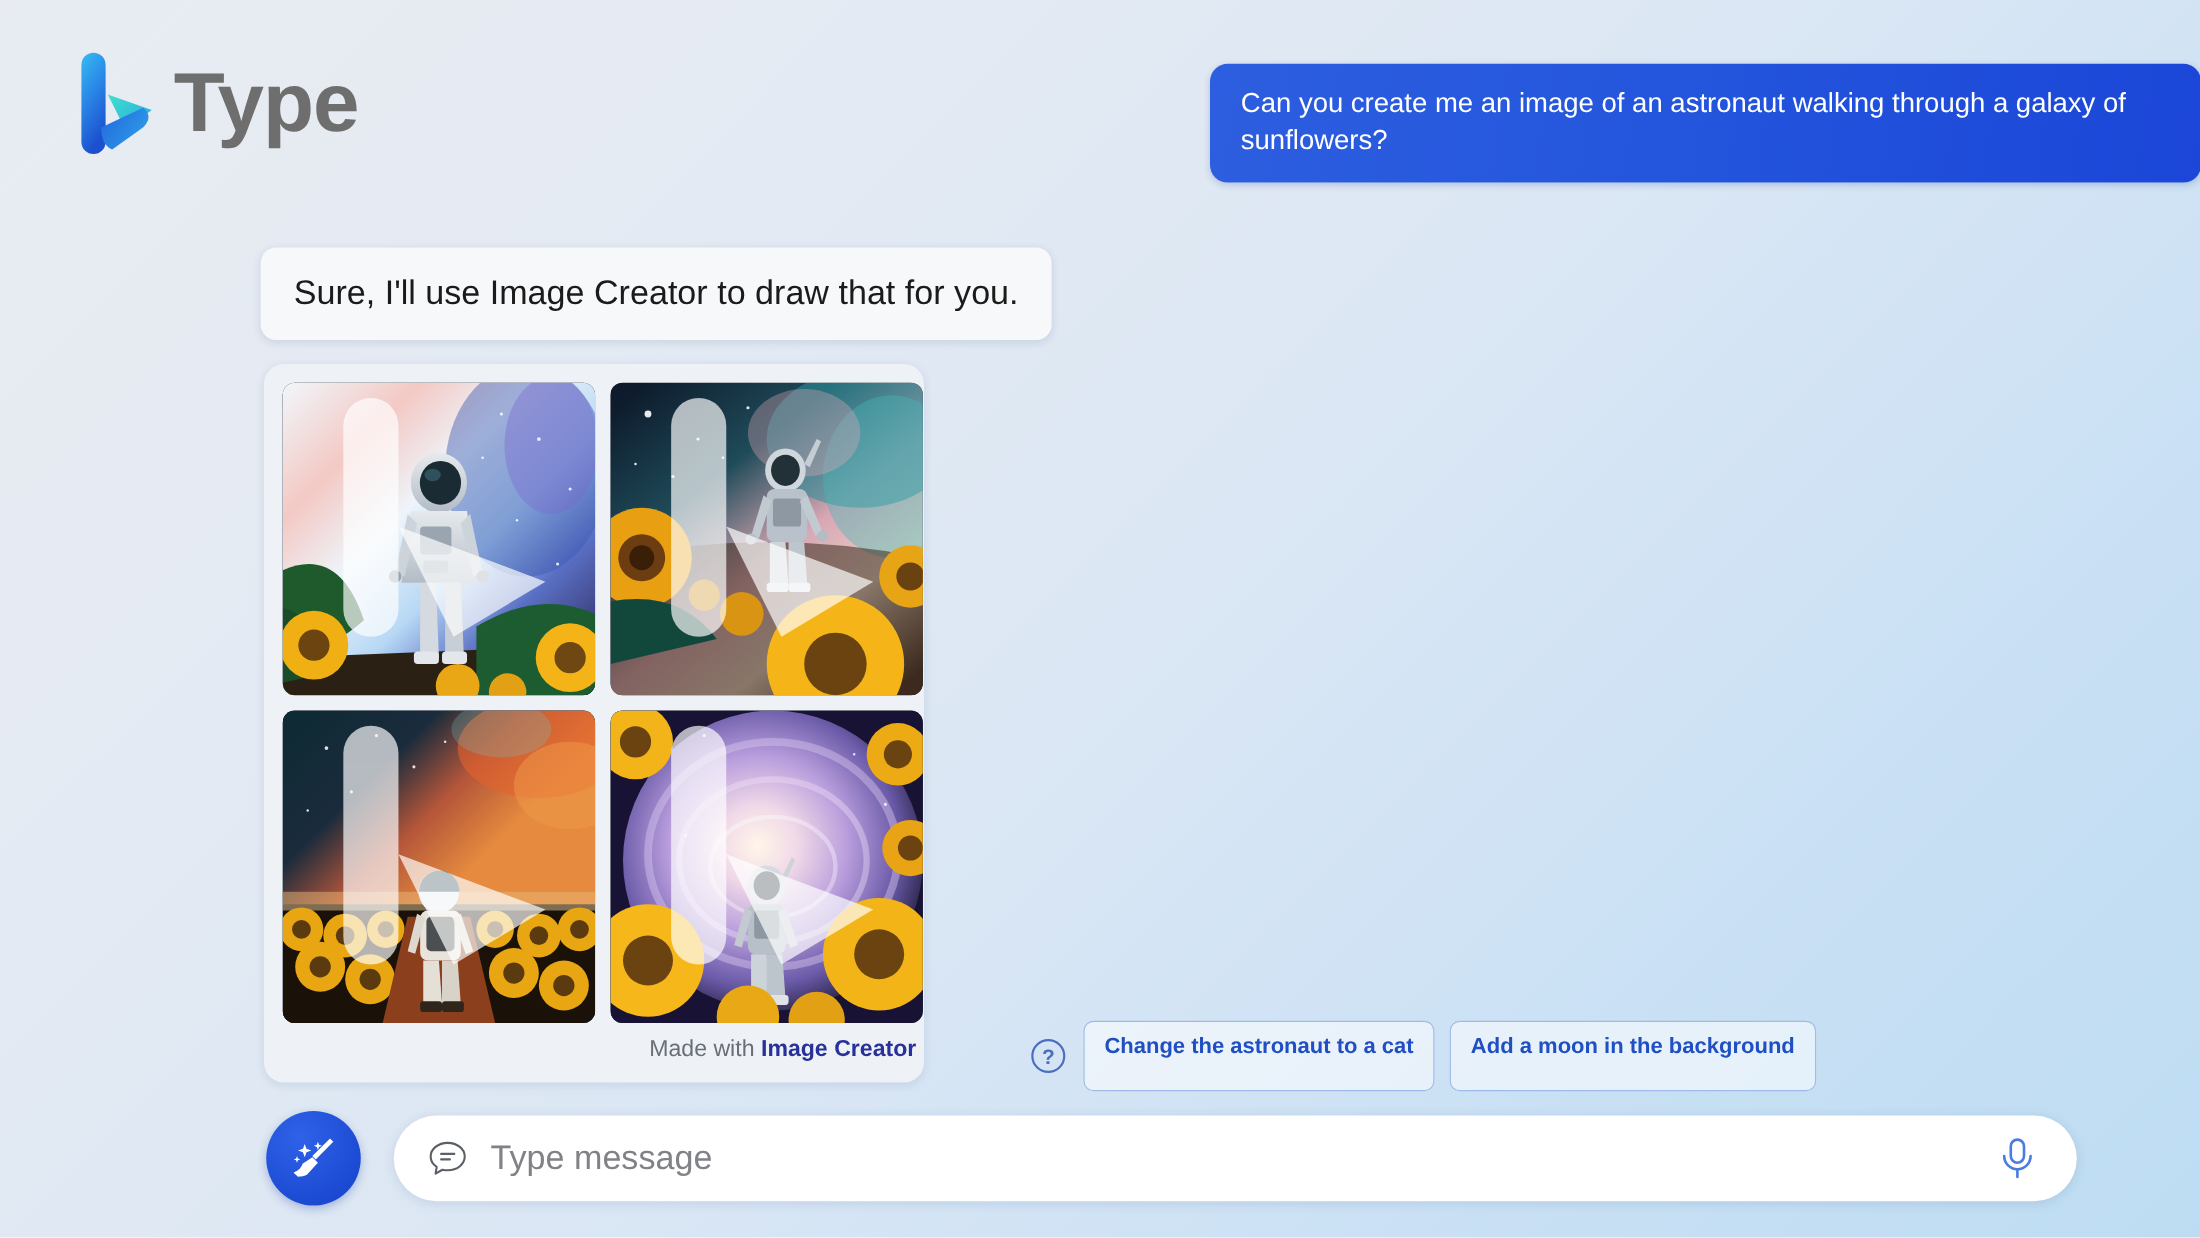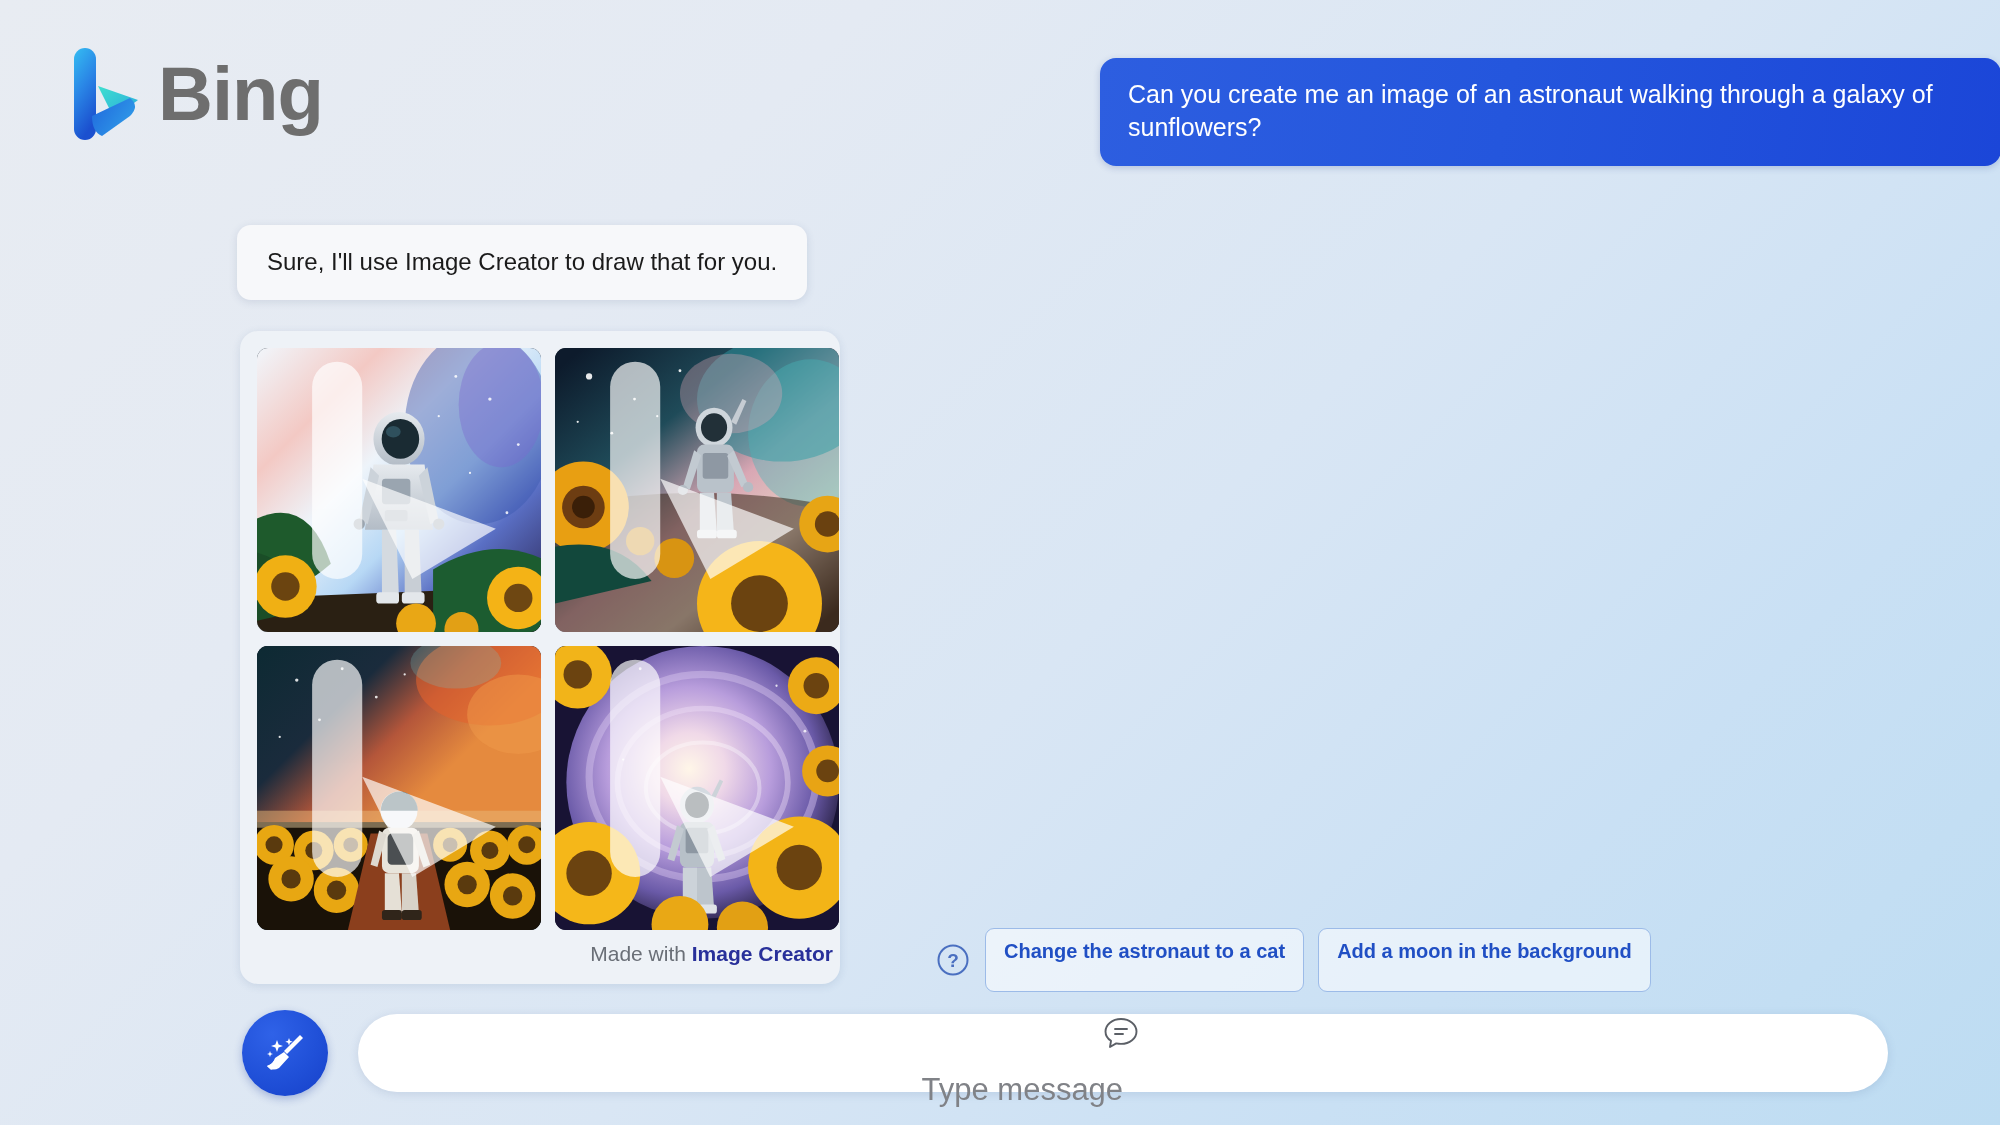--- a/index.html
+++ b/index.html
@@ -53,21 +53,21 @@
   }
 
   .bubble-assistant {
     position: absolute;
     left: 237px;
     top: 225px;
     padding: 21px 30px 23px 30px;
     border-radius: 14px;
     background: #f7f8fa;
     color: #1b1b1b;
-    font-size: 24px;
+    font-size: 31px;
     line-height: 1.3;
     box-shadow: 0 2px 8px rgba(60,80,120,0.14);
   }
 
   
   #results-card {
     position: absolute;
     left: 240px;
     top: 331px;
     width: 600px;
@@ -156,21 +156,20 @@
   #input-shell {
     width: 1530px;
     height: 78px;
     border-radius: 39px;
     background: #ffffff;
     display: flex;
     align-items: center;
     padding: 0 34px 0 30px;
     gap: 20px;
     box-shadow: 0 2px 10px rgba(60,90,140,0.15);
-    flex-direction: column;
   }
   #chat-bubble-icon { width: 38px; height: 38px; flex: none; display: block; }
   #message-input {
     flex: 1 1 auto;
     border: none;
     outline: none;
     font-size: 31px;
     color: #2b2b2b;
     font-family: "Liberation Sans", sans-serif;
     background: transparent;
@@ -195,21 +194,21 @@
       </linearGradient>
       <linearGradient id="bingFoot" x1="0" y1="0" x2="1" y2="0.6">
         <stop offset="0%" stop-color="#1f66dc"></stop>
         <stop offset="100%" stop-color="#2f9ae8"></stop>
       </linearGradient>
     </defs>
     <rect x="6" y="2" width="22" height="92" rx="11" fill="url(#bingBar)"></rect>
     <path d="M30 40 L70 54 L46 72 Z" fill="url(#bingSwoosh)"></path>
     <path d="M24 70 L62 52 Q72 60 62 70 L34 90 Q24 86 24 70 Z" fill="url(#bingFoot)"></path>
   </svg>
-  <span id="brand-word">Bing</span>
+  <span id="brand-word">Type</span>
 </div>
 
 <div id="chat">
 
   <div class="bubble-user">Can you create me an image of an astronaut walking through a galaxy of sunflowers?</div>
 
   <div class="bubble-assistant">Sure, I'll use Image Creator to draw that for you.</div>
 
   <div id="results-card">
     <div id="results-grid">

